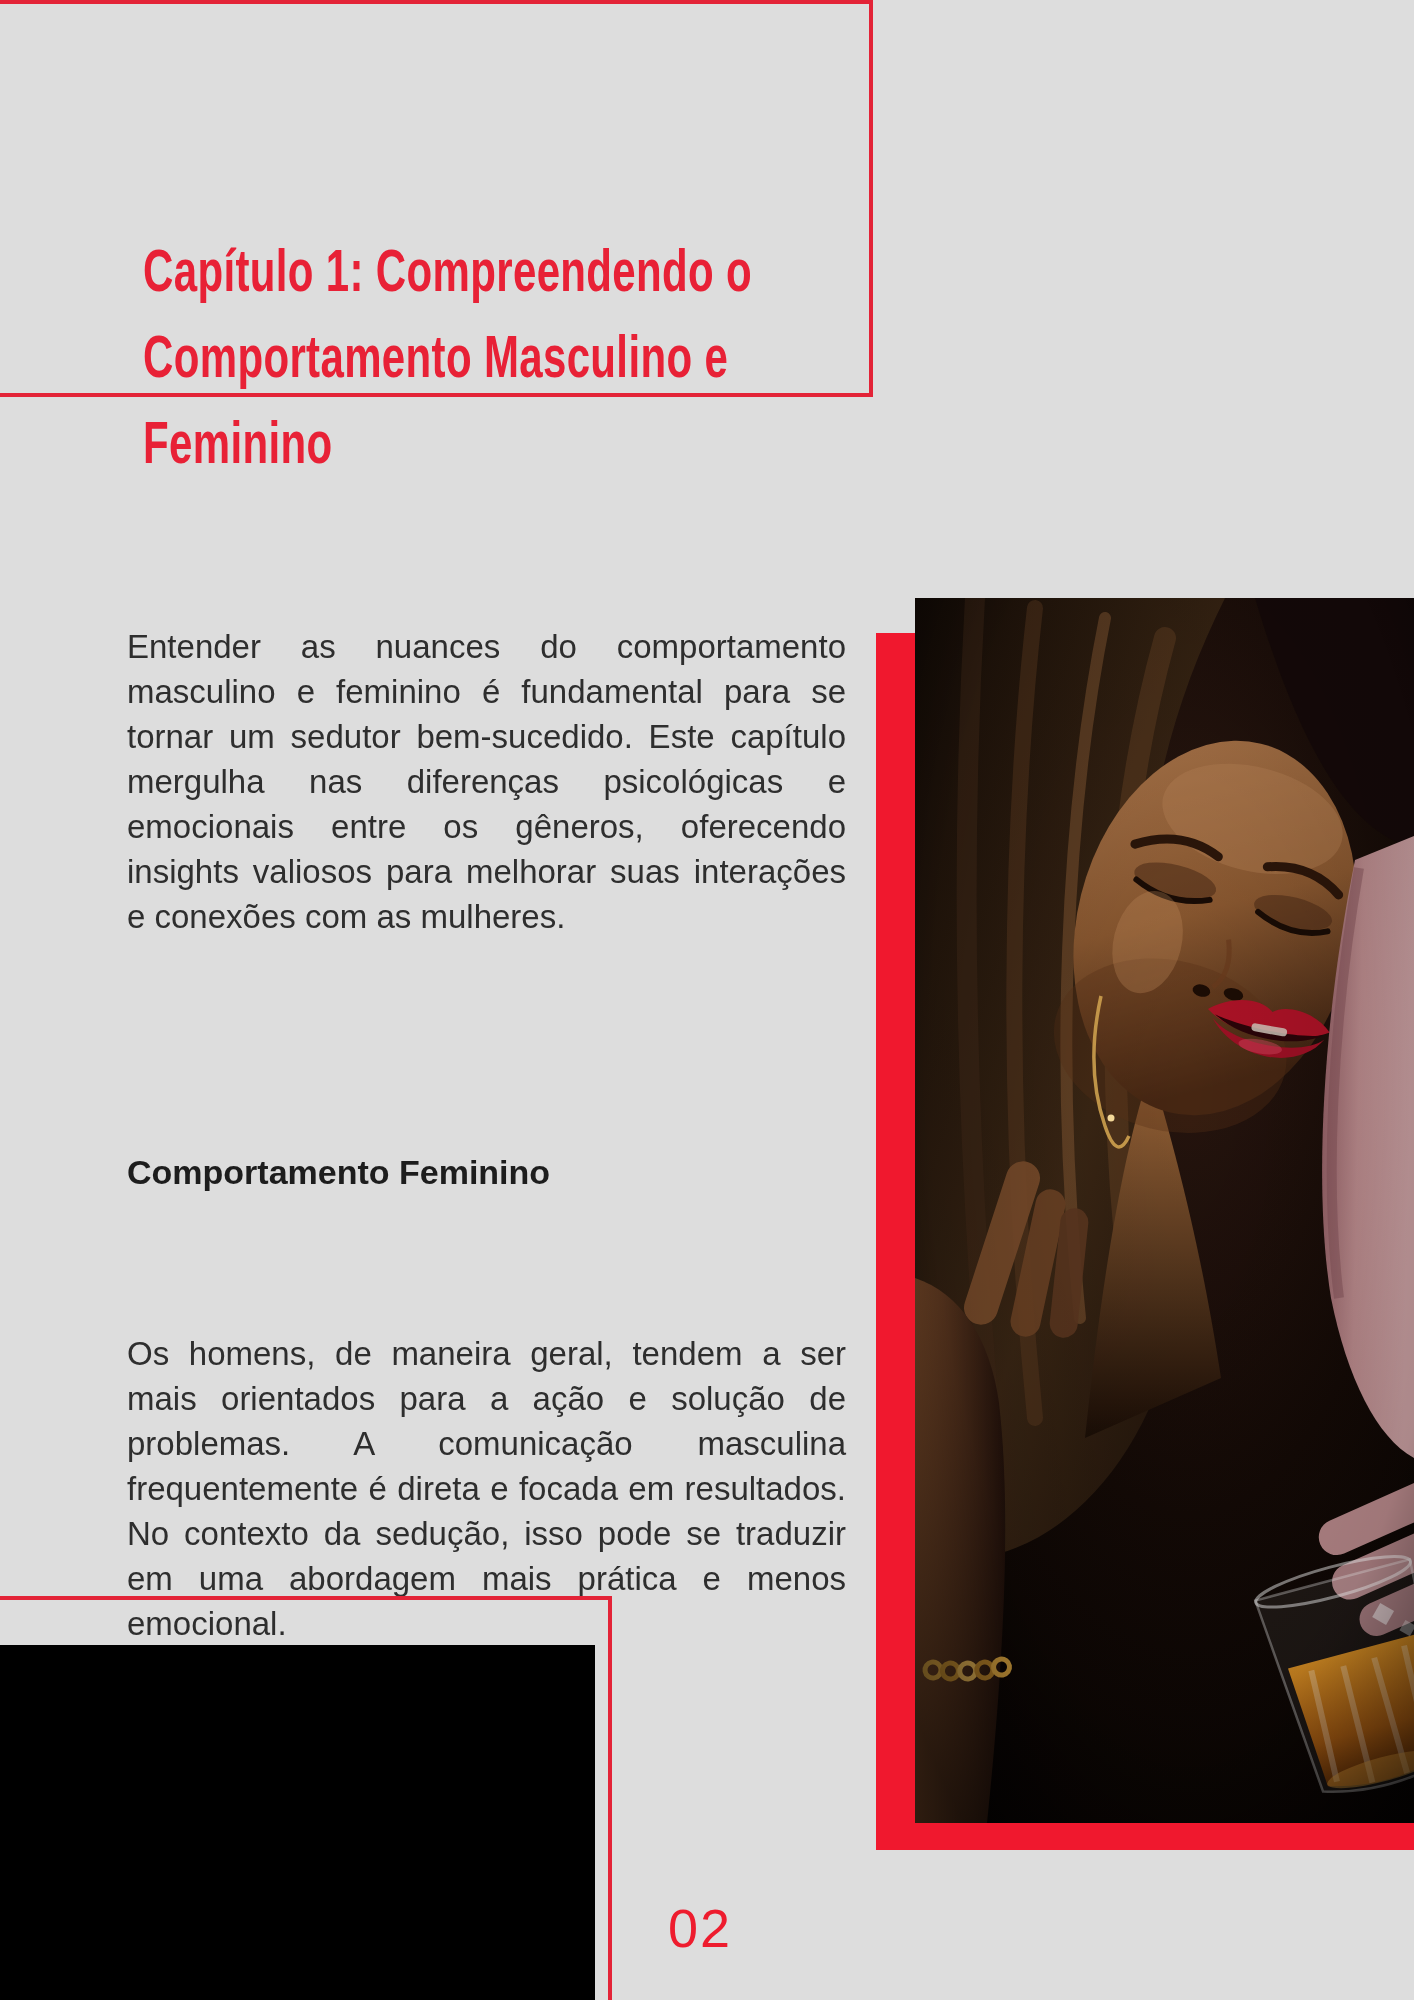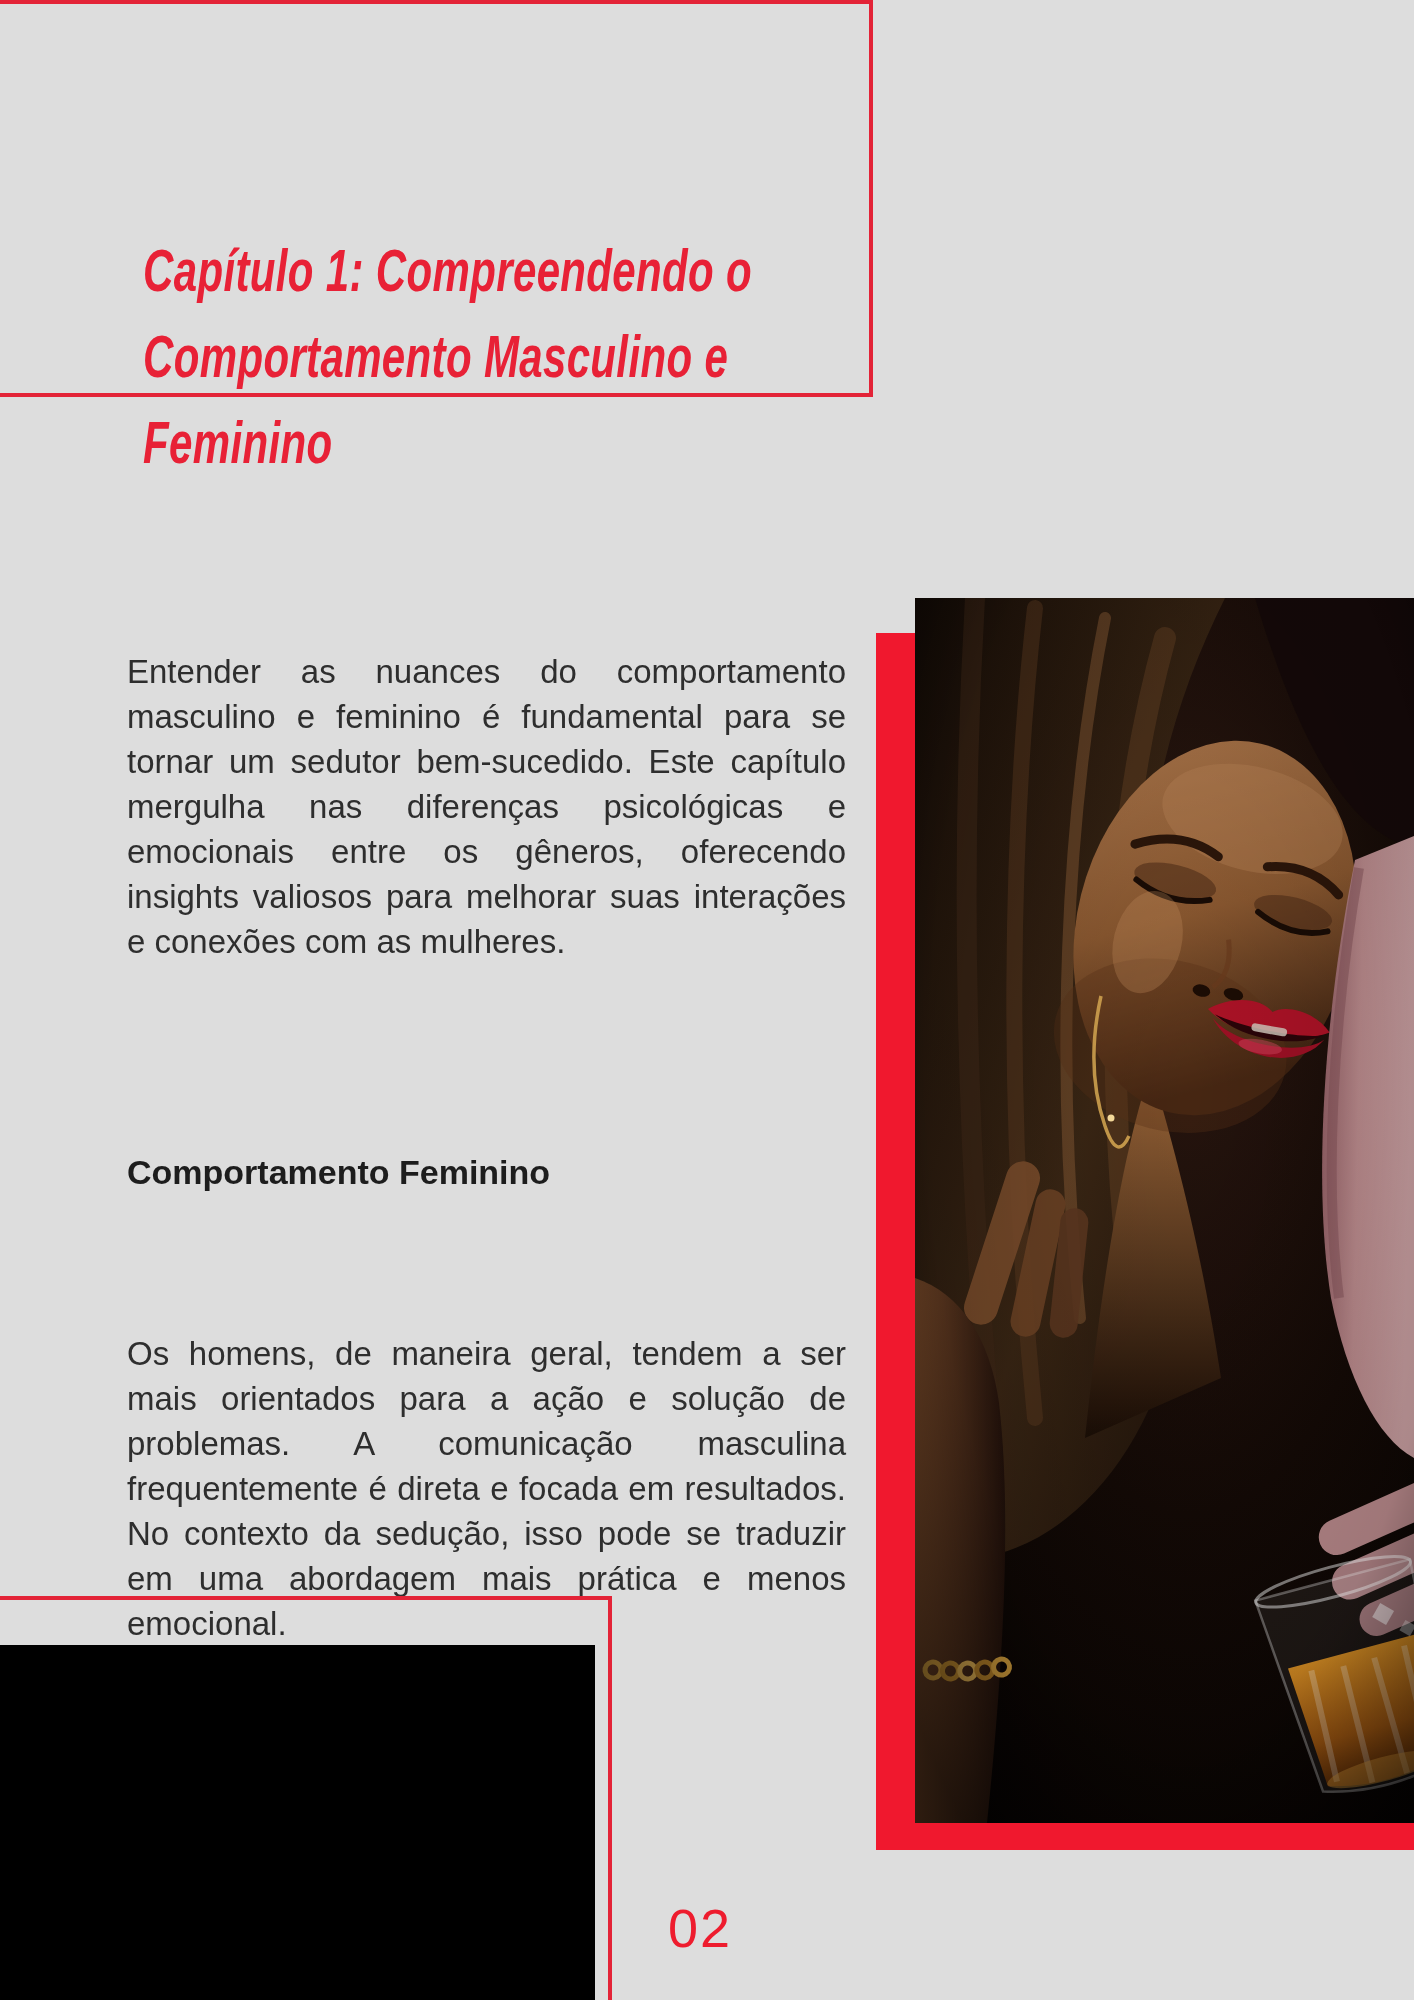--- a/index.html
+++ b/index.html
@@ -12,35 +12,35 @@
   .abs{position:absolute;}
 
   
   .title-box{
     left:0;top:141;width:869px;height:389px;
     border:4px solid #e32337;border-left:none;
     background:transparent;
   }
   .chapter-title{
     left:143px;top:228px;width:900px;
-    color:#e82136;font-weight:bold;font-size:60px;line-height:86px;font-style:italic;
+    color:#e82136;font-weight:bold;font-size:60px;line-height:86px;
   }
   .chapter-title .tline{
     display:inline-block;white-space:nowrap;
     transform:scaleX(0.70);transform-origin:0 50%;
     letter-spacing:0.5px;
   }
 
   
   .copy{
     left:127px;width:719px;color:#2e2e2e;
     font-size:33px;line-height:45px;
     text-align:justify;text-justify:inter-word;
   }
-  .p1{top:616px;}
+  .p1{top:591px;}
   .p2{top:1298px;}
   .section-heading{left:127px;top:1015px;width:719px;
     font-size:34px;line-height:45px;font-weight:bold;color:#1d1d1d;}
   .section-heading .l1{display:block;text-align:justify;text-align-last:justify;}
   .section-heading .l2{display:block;color:#ee1c2e;}
   .sub-heading{left:127px;top:1150px;width:719px;
     font-size:34px;line-height:45px;font-weight:bold;color:#1d1d1d;}
 
   
   .photo-backdrop{left:876px;top:633px;width:538px;height:1217px;background:#f0182e;}

